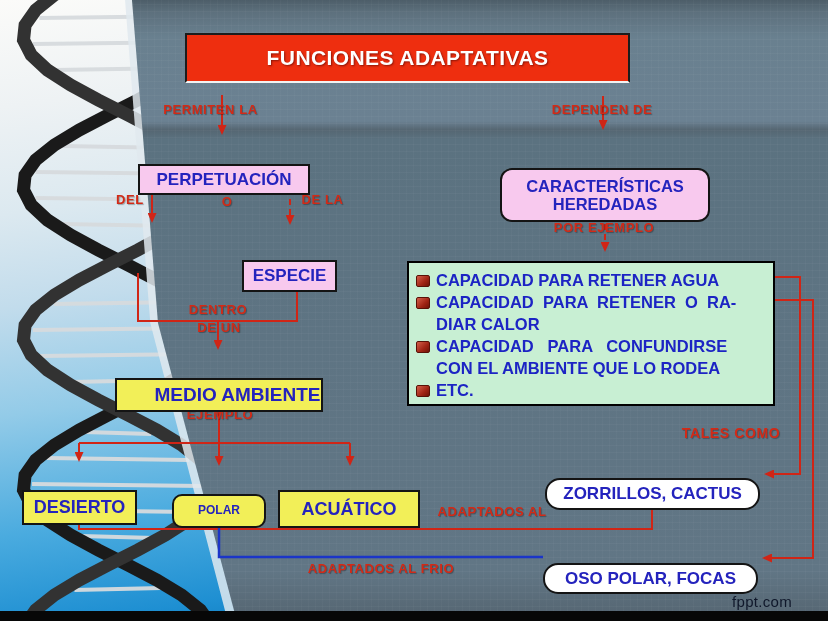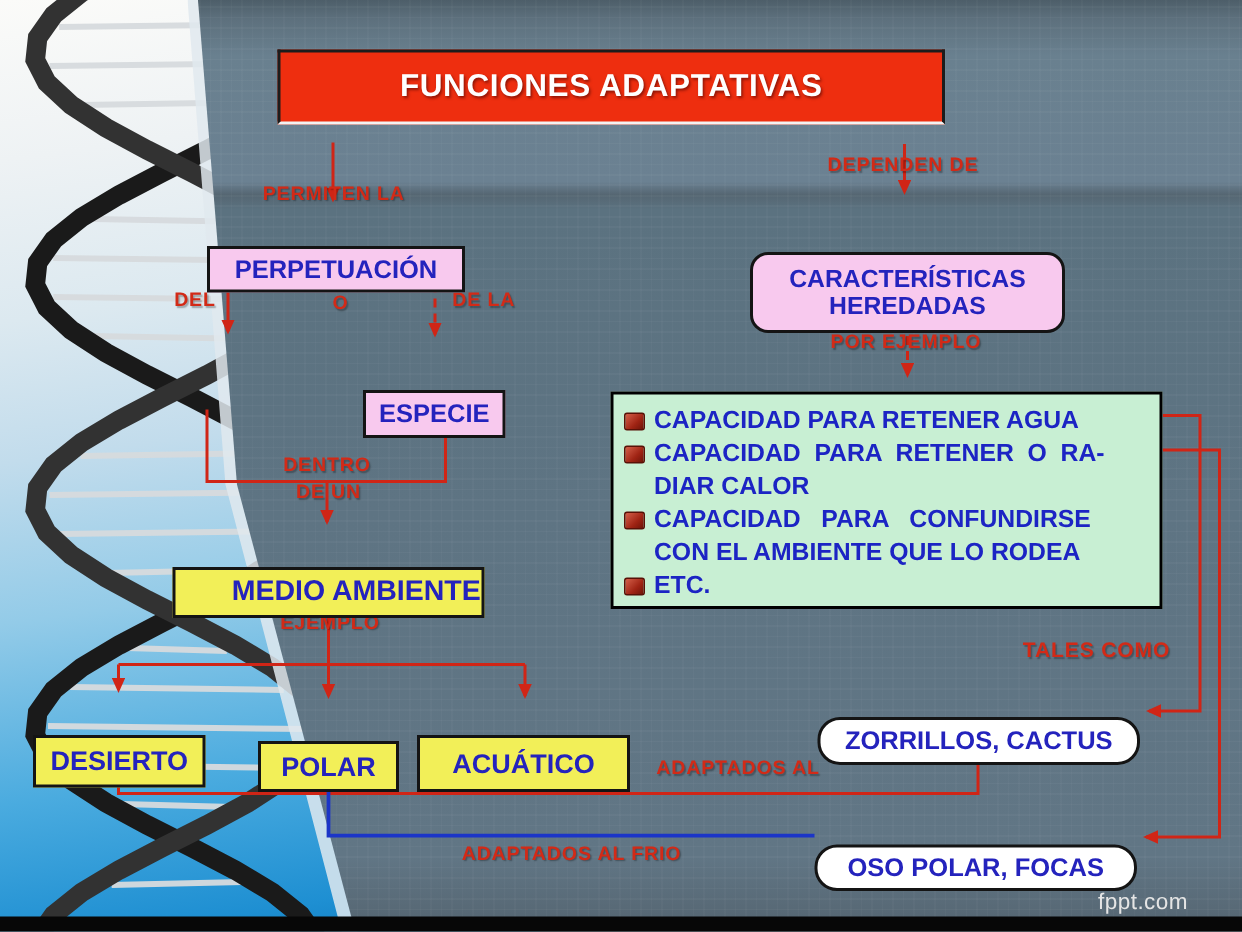--- a/index.html
+++ b/index.html
@@ -64,21 +64,21 @@
     position:absolute;left:407px;top:261px;width:368px;height:145px;z-index:20;
     background:#c8efd3;border:2px solid #000000;box-sizing:border-box;
     padding:6px 8px 0 7px;
   }
   .gitem{display:flex;align-items:flex-start;color:#1c24c4;font-weight:bold;
     font-size:16.5px;line-height:22px;white-space:pre-wrap;}
   .bullet{flex:0 0 12px;height:10px;margin:6px 6px 0 0;
     background:linear-gradient(135deg,#d4604a,#a02414 60%,#6e1408);
     border:1px solid #591107;border-radius:2px;}
   .watermark{position:absolute;right:36px;bottom:11px;z-index:25;
-    color:#e5e5e5;font-size:15px;letter-spacing:.3px;text-align:right;}
+    color:#0f172a;font-size:15px;letter-spacing:.3px;text-align:right;}
 </style>
 </head>
 <body>
 
 <div class="slide">
 
   <div class="photo">
     <svg id="helix" width="360" height="621" viewBox="0 0 360 621">
         <line x1="164.83959896778495" y1="-10" x2="71.16040103221505" y2="-8" stroke="#d7dbde" stroke-width="4" opacity="0.95"></line>
         <line x1="196.57699940090754" y1="16" x2="39.42300059909245" y2="18" stroke="#d7dbde" stroke-width="4" opacity="0.95"></line>
@@ -134,37 +134,37 @@
     </g>
     <path d="M543 557 L219 557 L219 514" stroke="#1b35c8" stroke-width="2.5" fill="none" marker-end="url(#ab)"></path>
   </svg>
 
   <div class="title-box">FUNCIONES ADAPTATIVAS</div>
 
   <div class="node pink" style="left:138px;top:144px;width:172px;height:31px;font-size:17px;">PERPETUACIÓN</div>
   <div class="node pink" style="left:242px;top:240px;width:95px;height:32px;font-size:17px;">ESPECIE</div>
   <div class="node yellow" style="left:115px;top:358px;width:208px;height:34px;font-size:19px;padding-left:37px;">MEDIO AMBIENTE</div>
   <div class="node yellow" style="left:22px;top:470px;width:115px;height:35px;font-size:18px;">DESIERTO</div>
-  <div class="node yellow" style="left:172px;top:474px;width:94px;height:34px;font-size:18px;">POLAR</div>
+  <div class="node yellow" style="left:172px;top:474px;width:94px;height:34px;font-size:12px;border-radius:10px;">POLAR</div>
   <div class="node yellow" style="left:278px;top:470px;width:142px;height:38px;font-size:18px;">ACUÁTICO</div>
   <div class="node pink" style="left:500px;top:148px;width:210px;height:54px;font-size:16.5px;border-radius:12px;">CARACTERÍSTICAS
 HEREDADAS</div>
   <div class="node white" style="left:545px;top:458px;width:215px;height:32px;font-size:17px;">ZORRILLOS, CACTUS</div>
   <div class="node white" style="left:543px;top:543px;width:215px;height:31px;font-size:17px;">OSO POLAR, FOCAS</div>
 
   <div class="green-box" id="examples-box">
       <div class="gitem"><span class="bullet"></span><span>CAPACIDAD PARA RETENER AGUA</span></div>
       <div class="gitem"><span class="bullet"></span><span>CAPACIDAD  PARA  RETENER  O  RA-
 DIAR CALOR</span></div>
       <div class="gitem"><span class="bullet"></span><span>CAPACIDAD   PARA   CONFUNDIRSE
 CON EL AMBIENTE QUE LO RODEA</span></div>
       <div class="gitem"><span class="bullet"></span><span>ETC.</span></div>
     </div>
 
-  <div class="elabel" style="left:170px;top:102px;width:105px;margin-top:19px;">PERMITEN LA</div>
+  <div class="elabel" style="left:158px;top:102px;width:105px;">PERMITEN LA</div>
   <div class="elabel" style="left:541px;top:102px;width:122px;">DEPENDEN DE</div>
   <div class="elabel" style="left:110px;top:192px;width:40px;">DEL</div>
   <div class="elabel" style="left:217px;top:194px;width:20px;">O</div>
   <div class="elabel" style="left:295px;top:192px;width:55px;">DE LA</div>
   <div class="elabel" style="left:185px;top:302px;width:66px;">DENTRO</div>
   <div class="elabel" style="left:194px;top:320px;width:50px;">DE UN</div>
   <div class="elabel" style="left:545px;top:220px;width:118px;">POR EJEMPLO</div>
   <div class="elabel" style="left:179px;top:407px;width:82px;">EJEMPLO</div>
   <div class="elabel" style="left:676px;top:425px;width:110px;font-size:14px;">TALES COMO</div>
   <div class="elabel" style="left:427px;top:504px;width:130px;">ADAPTADOS AL</div>

